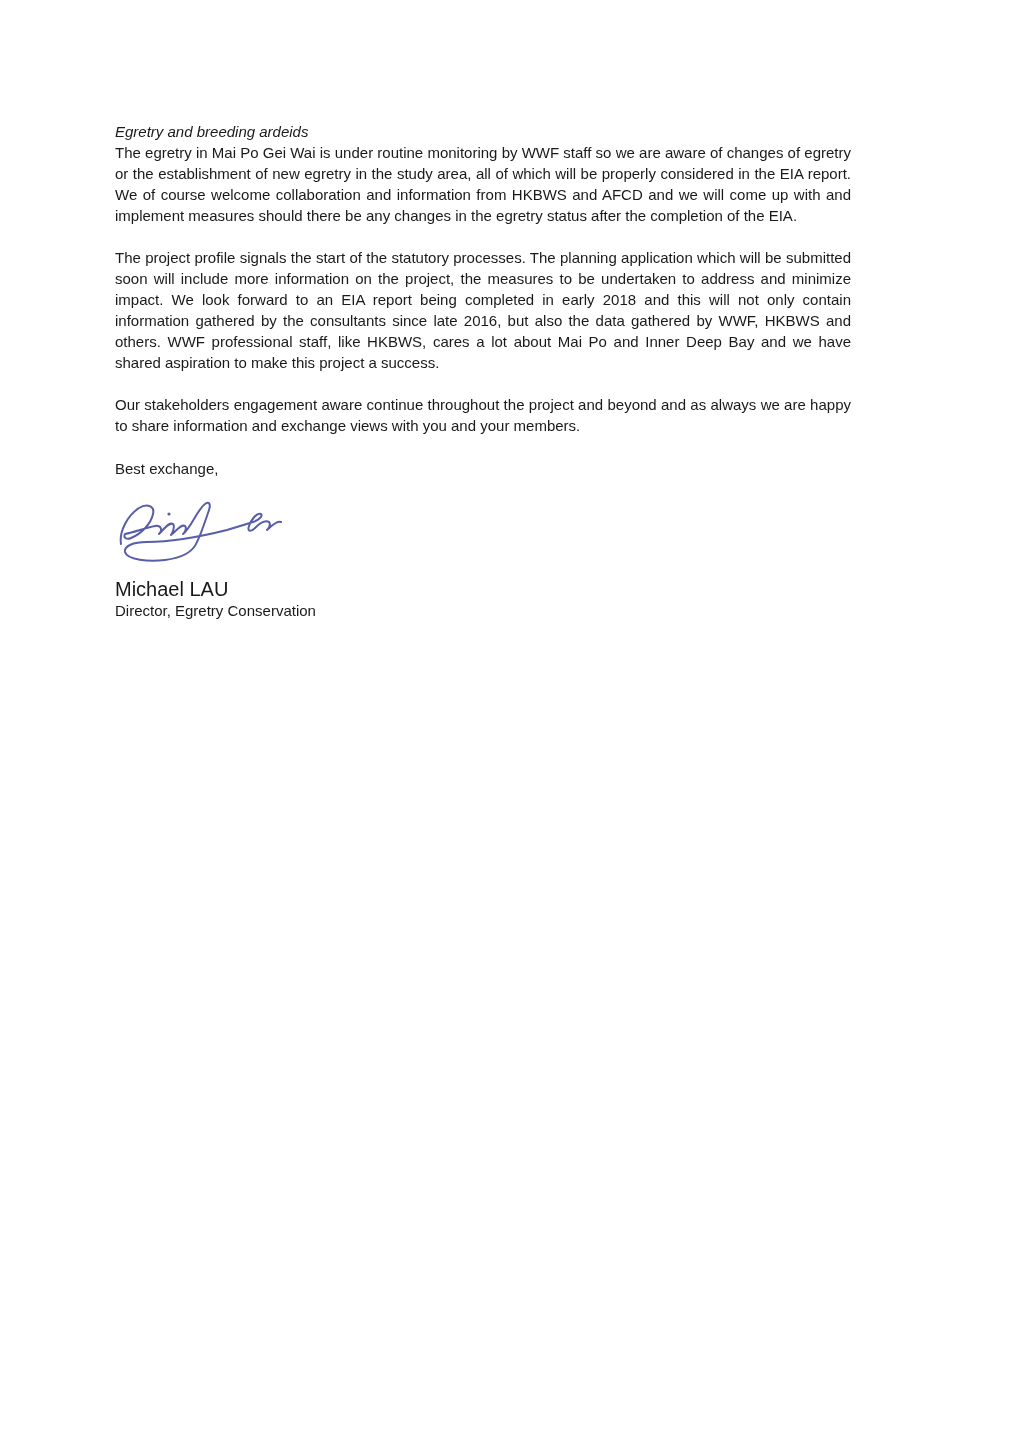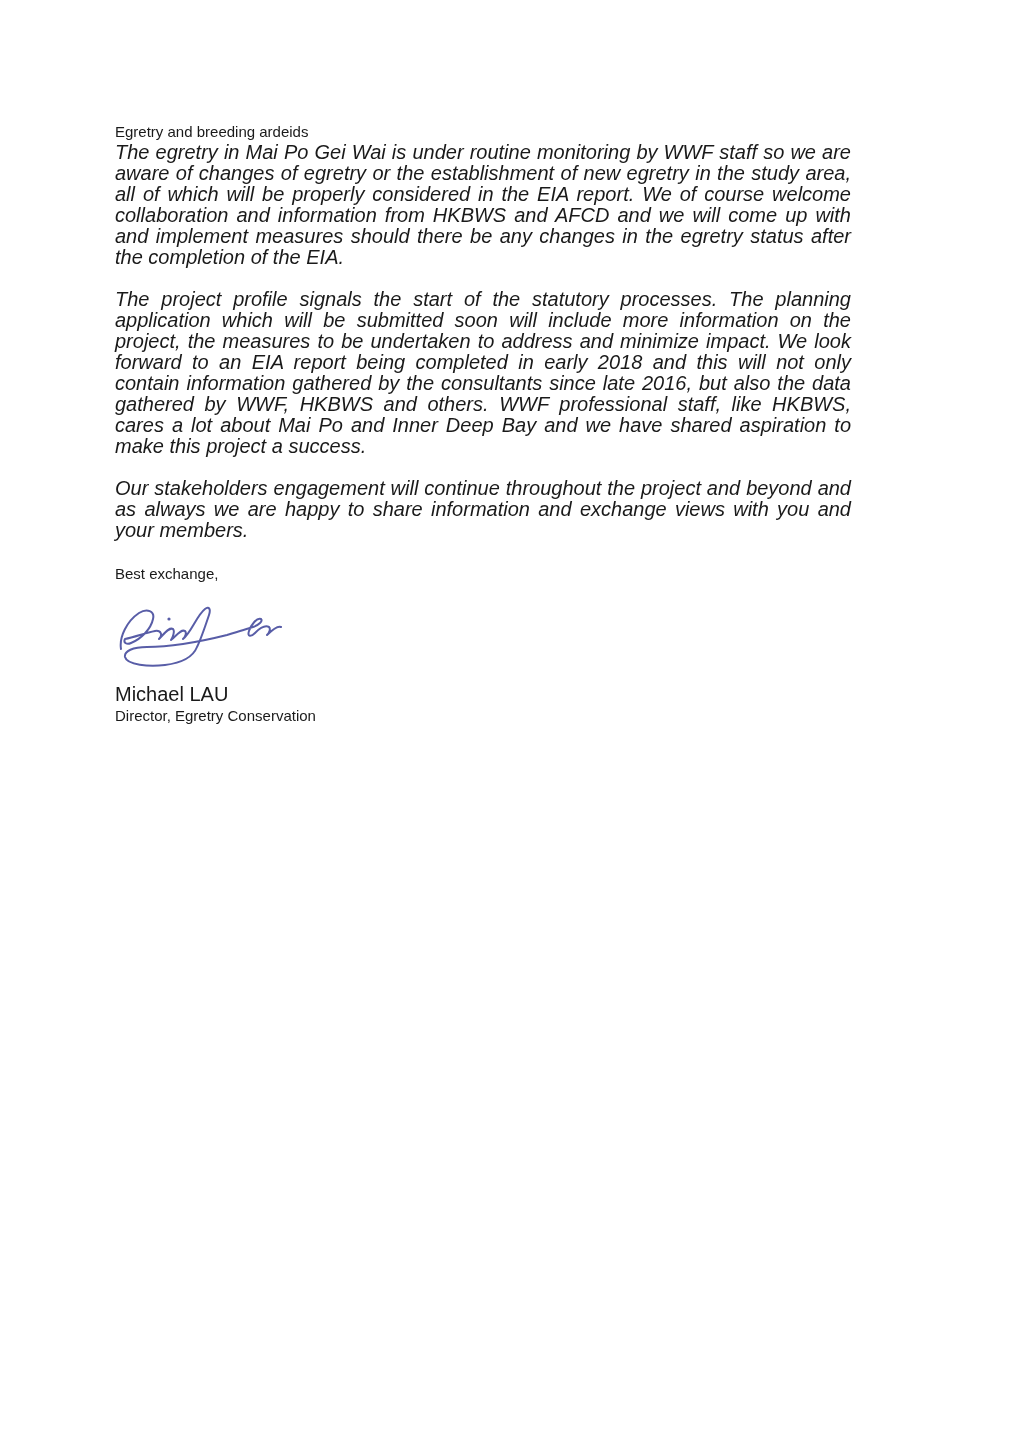--- a/index.html
+++ b/index.html
@@ -16,30 +16,30 @@
     color: #1a1a1a;
     overflow: hidden;
   }
   .content {
     position: absolute;
     left: 115px;
     top: 121px;
     width: 736px;
   }
   .heading {
+    font-style: italic;
     font-size: 15px;
     line-height: 21px;
     margin: 0;
   }
   .para {
-    font-size: 20px;
+    font-size: 15px;
     line-height: 21px;
     text-align: justify;
     margin: 0 0 21px 0;
-    font-style: italic;
   }
   .closing {
     font-size: 15px;
     line-height: 21px;
     margin-top: 22px;
   }
   .signature {
     margin-top: 15px;
     margin-left: 2px;
     height: 72px;
@@ -60,21 +60,21 @@
 
 <div class="page">
   <div class="content">
 
     <div class="heading">Egretry and breeding ardeids</div>
 
     <p class="para">The egretry in Mai Po Gei Wai is under routine monitoring by WWF staff so we are aware of changes of egretry or the establishment of new egretry in the study area, all of which will be properly considered in the EIA report. We of course welcome collaboration and information from HKBWS and AFCD and we will come up with and implement measures should there be any changes in the egretry status after the completion of the EIA.</p>
 
     <p class="para">The project profile signals the start of the statutory processes. The planning application which will be submitted soon will include more information on the project, the measures to be undertaken to address and minimize impact. We look forward to an EIA report being completed in early 2018 and this will not only contain information gathered by the consultants since late 2016, but also the data gathered by WWF, HKBWS and others. WWF professional staff, like HKBWS, cares a lot about Mai Po and Inner Deep Bay and we have shared aspiration to make this project a success.</p>
 
-    <p class="para">Our stakeholders engagement will continue throughout the project and beyond and as always we are happy to share information and exchange views with you and your members.</p>
+    <p class="para">Our stakeholders engagement aware continue throughout the project and beyond and as always we are happy to share information and exchange views with you and your members.</p>
 
     <div class="closing">Best exchange,</div>
 
     <div class="signature">
       <svg viewBox="0 0 180 70" width="180" height="70" aria-hidden="true">
         <path d="M4,50
                  C2,38 10,22 22,14
                  C30,9 38,12 36,20
                  C34,30 24,40 14,44
                  C10,46 6,44 8,40

